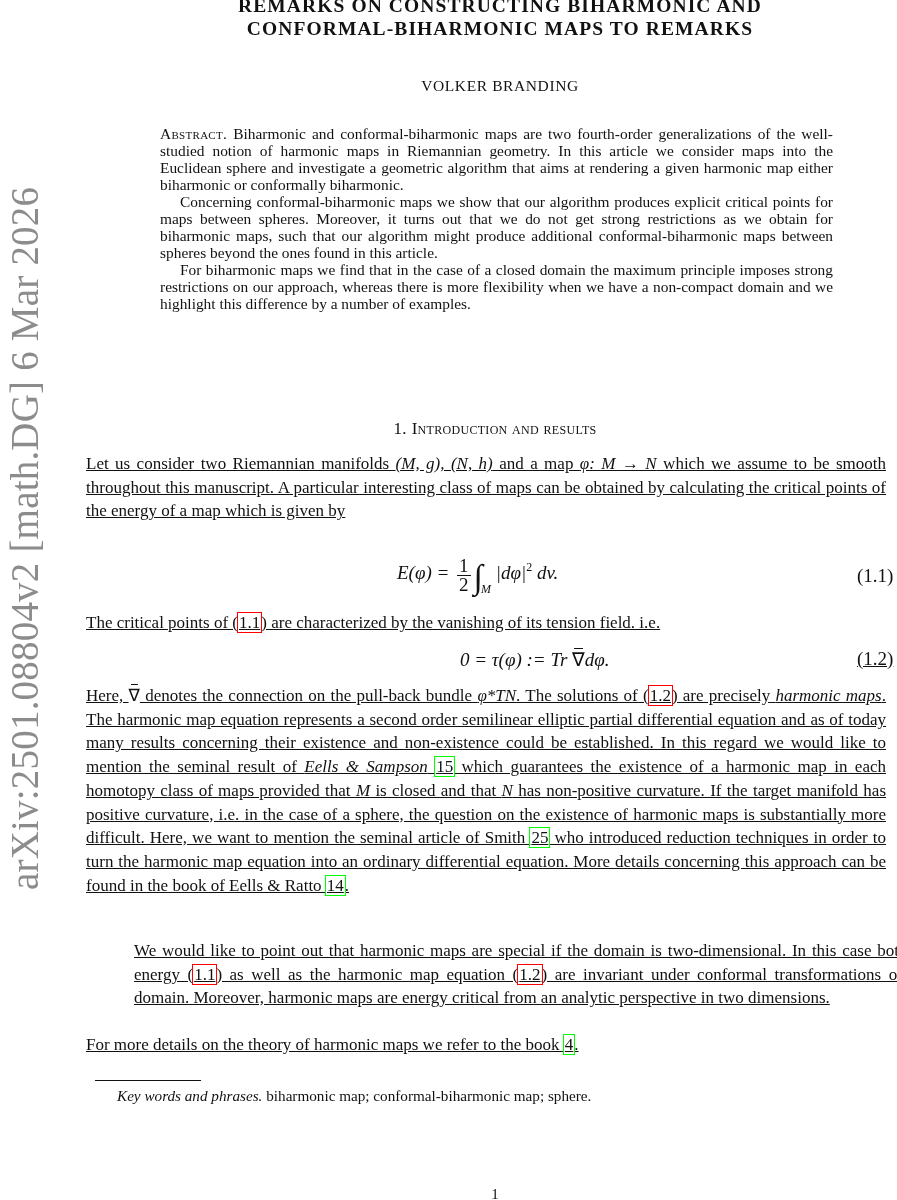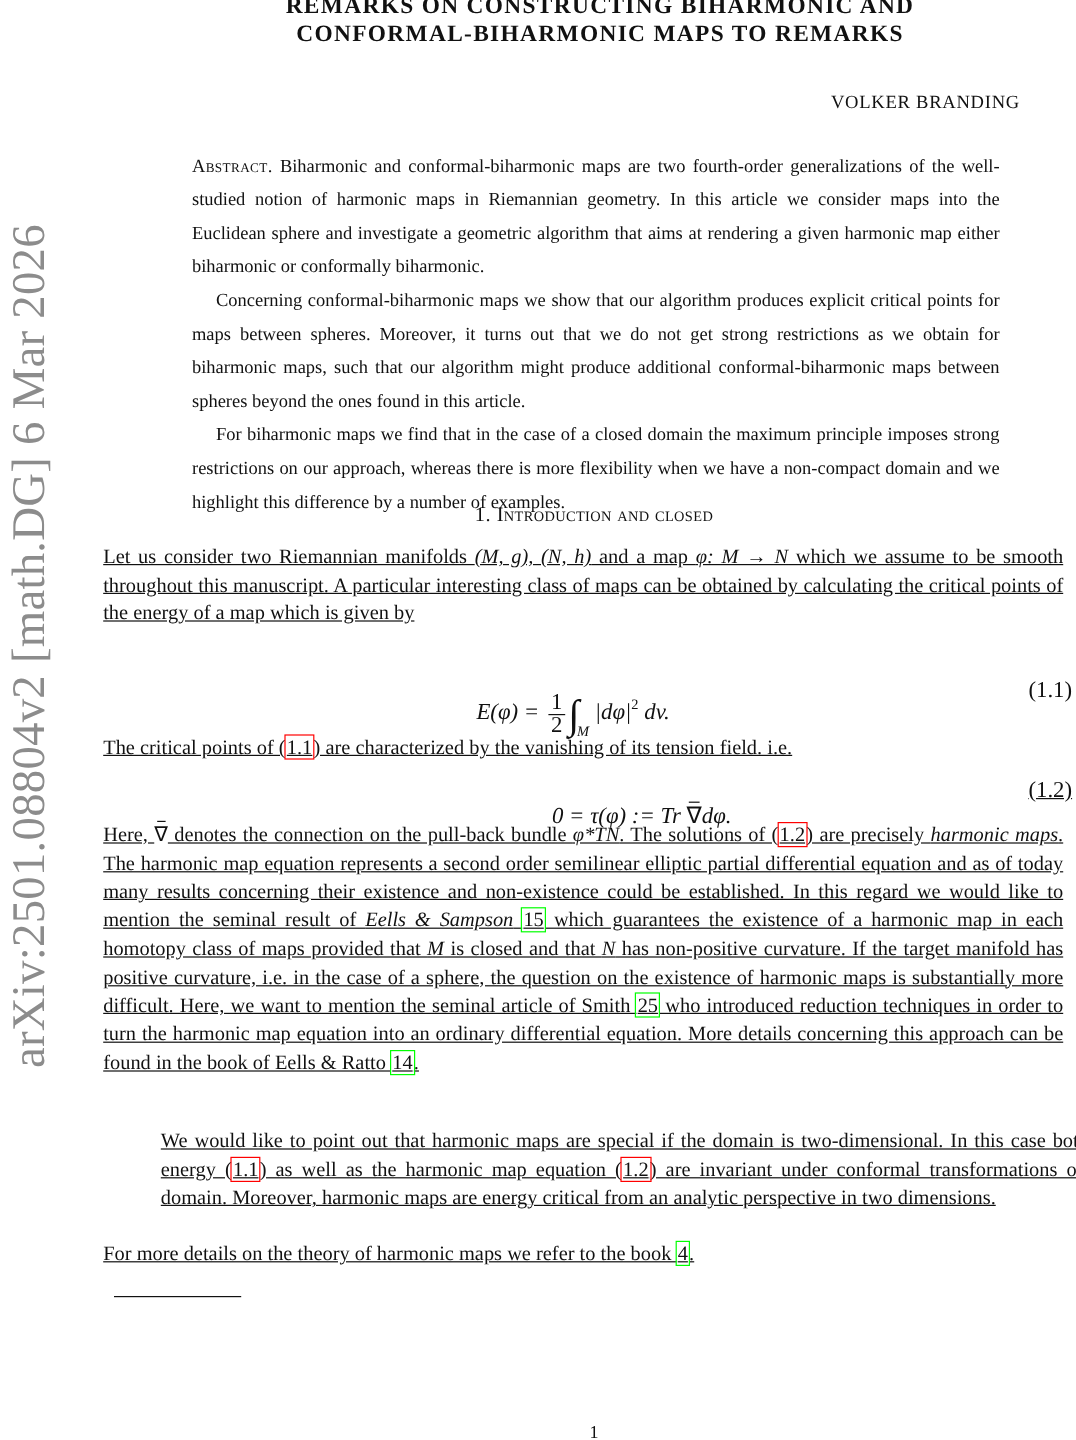--- a/index.html
+++ b/index.html
@@ -14,45 +14,45 @@
     font-family: "Liberation Serif", serif;
     font-size: 39px; color: #8c8c8c; white-space: nowrap; letter-spacing: 0.2px;
   }
   .title {
     position: absolute; left: 150px; width: 700px; top: -6px;
     text-align: center; font-family: "Liberation Serif", serif;
     font-weight: bold; font-size: 19.5px; line-height: 23px; letter-spacing: 1.1px;
   }
   .author {
     position: absolute; left: 150px; width: 700px; top: 77px;
-    text-align: right; font-family: "Liberation Serif", serif;
+    text-align: center; font-family: "Liberation Serif", serif;
     font-size: 15.5px; letter-spacing: 0.6px;
   }
   .abstract {
     position: absolute; left: 160px; width: 673px; top: 125px;
-    font-family: "Liberation Serif", serif; font-size: 15.4px; line-height: 28px;
+    font-family: "Liberation Serif", serif; font-size: 15.4px; line-height: 17px;
     text-align: justify;
   }
   .abstract p { margin: 0; text-indent: 0; }
   .abstract p.indent { text-indent: 20px; }
   .smallcaps { font-variant: small-caps; letter-spacing: 0.3px; }
   .section-title {
     position: absolute; left: 95px; width: 800px; top: 419px;
     text-align: center; font-family: "Liberation Serif", serif;
     font-size: 17px; letter-spacing: 0.4px;
   }
   .body {
     position: absolute; left: 86px; width: 800px;
     font-family: "Liberation Serif", serif; font-size: 17px; line-height: 23.7px;
     text-align: justify;
     text-decoration: underline;
   }
   .body p { margin: 0; }
   .eq {
-    position: absolute; font-family: "Liberation Serif", serif; font-size: 19px; margin-top: 20px;
+    position: absolute; font-family: "Liberation Serif", serif; font-size: 19px;
   }
   .eq-num { position: absolute; left: 857px; font-family: "Liberation Serif", serif; font-size: 19px; }
   .i { font-style: italic; }
   .ref-red { outline: 1.5px solid #ff0000; outline-offset: 0px; padding: 0 1px; }
   .ref-green { outline: 1.5px solid #00ff00; outline-offset: 0px; padding: 0 1px; }
   .footrule { position: absolute; left: 95px; top: 1080px; width: 106px; height: 1px; background: #111; }
   .footnotes {
     position: absolute; left: 95px; width: 800px; top: 1086px;
     font-family: "Liberation Serif", serif; font-size: 15.2px; line-height: 19px;
   }
@@ -84,21 +84,21 @@
 <div class="author">VOLKER BRANDING</div>
 
 <div class="abstract">
   <p><span class="smallcaps">Abstract.</span> <span>Biharmonic and conformal-biharmonic maps are two fourth-order generalizations of the well-studied notion of harmonic maps in Riemannian geometry. In this article we consider maps into the Euclidean sphere and investigate a geometric algorithm that aims at rendering a given harmonic map either biharmonic or conformally biharmonic.</span></p>
   <p class="indent">Concerning conformal-biharmonic maps we show that our algorithm produces explicit critical points for maps between spheres. Moreover, it turns out that we do not get strong restrictions as we obtain for biharmonic maps, such that our algorithm might produce additional conformal-biharmonic maps between spheres beyond the ones found in this article.</p>
   <p class="indent">For biharmonic maps we find that in the case of a closed domain the maximum principle imposes strong restrictions on our approach, whereas there is more flexibility when we have a non-compact domain and we highlight this difference by a number of examples.</p>
 </div>
 
 <div class="section-title">
   <span>1.</span>
-  <span class="smallcaps">Introduction and closed</span>
+  <span class="smallcaps">Introduction and results</span>
 </div>
 
 <div class="body" style="top:452px;">
   <p><span>Let us consider two Riemannian manifolds </span><span class="i">(M, g), (N, h)</span><span> and a map </span><span class="i">φ: M → N</span><span> which we assume to be smooth throughout this manuscript. A particular interesting class of maps can be obtained by calculating the critical points of the energy of a map which is given by</span></p>
 </div>
 
 <div class="eq" style="left:397px; top:556px;">
   <span class="i">E(φ) = </span><span class="frac"><span class="num">1</span><span>2</span></span><span class="integral">∫</span><span class="sub">M</span> <span class="i">|dφ|</span><span class="sup">2</span><span class="i"> dv.</span>
 </div>
 <div class="eq-num" style="top:565px;">(1.1)</div>
@@ -120,15 +120,16 @@
   <p><span>We would like to point out that harmonic maps are special if the domain is two-dimensional. In this case both the energy (</span><a class="ref-red">1.1</a><span>) as well as the harmonic map equation (</span><a class="ref-red">1.2</a><span>) are invariant under conformal transformations on the domain. Moreover, harmonic maps are energy critical from an analytic perspective in two dimensions.</span></p>
 </div>
 
 <div class="body" style="top:1033px;">
   <p><span>For more details on the theory of harmonic maps we refer to the book </span><a class="ref-green">4</a><span>.</span></p>
 </div>
 
 <div class="footrule"></div>
 
 <div class="footnotes">
+  <p class="indent"><em>Key words and phrases.</em><span> biharmonic map; conformal-biharmonic map; sphere.</span></p>
 </div>
 
 <div class="page-number">1</div>
 
 </body></html>

